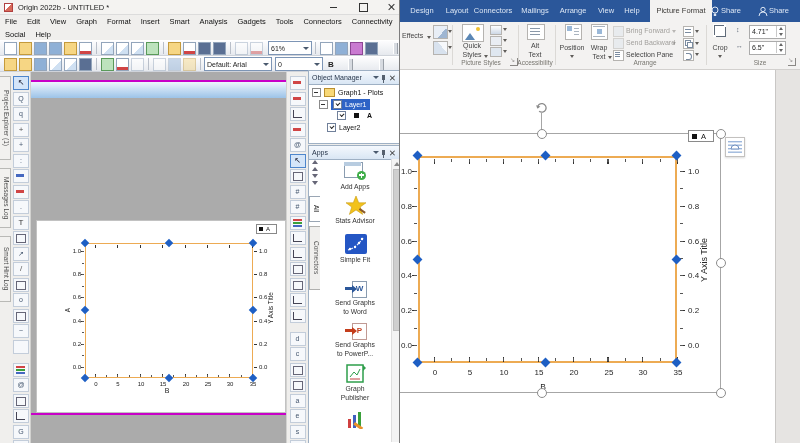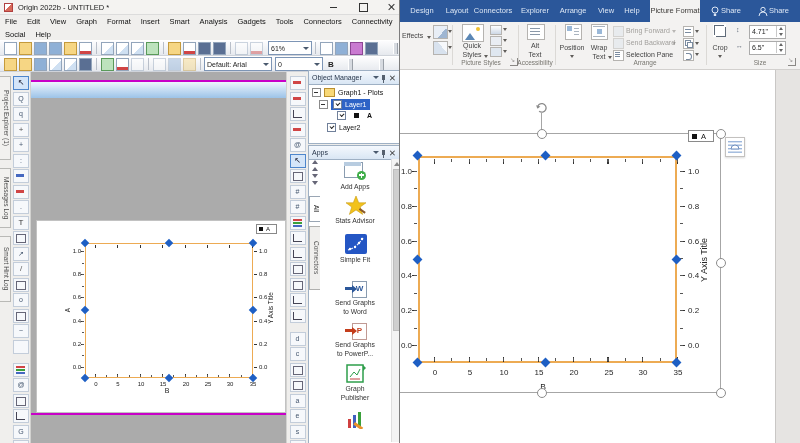--- a/index.html
+++ b/index.html
@@ -427,25 +427,25 @@
         </svg>
     </div>
   </div>
 
   <div id="word" class="a">
 
     <div class="a wtabs">
       <div class="wtab" style="left:6px;width:32px;">Design</div>
       <div class="wtab" style="left:41px;width:32px;">Layout</div>
       <div class="wtab" style="left:71px;width:44px;">Connectors</div>
-      <div class="wtab" style="left:115px;width:40px;">Explorer</div>
+      <div class="wtab" style="left:115px;width:40px;">Mailings</div>
       <div class="wtab" style="left:155px;width:36px;">Arrange</div>
       <div class="wtab" style="left:192px;width:28px;">View</div>
       <div class="wtab" style="left:219px;width:26px;">Help</div>
-      <div class="wtab active" style="left:250px;width:50px;">Picture Format</div>
+      <div class="wtab active" style="left:250px;width:62px;">Picture Format</div>
       <svg class="a" style="left:310px;top:6px;" width="10" height="11">
           <circle cx="5" cy="4" r="3" fill="none" stroke="#DCE6F4" stroke-width="1"></circle>
           <rect x="3.8" y="7.5" width="2.4" height="2.5" fill="#DCE6F4"></rect>
         </svg>
       <div class="wtab" style="left:321px;width:30px;text-align:left;">Share me</div>
       <svg class="a" style="left:358px;top:6px;" width="10" height="11">
           <circle cx="5" cy="3.5" r="2.2" fill="none" stroke="#DCE6F4" stroke-width="1"></circle>
           <path d="M1,10 a4,4 0 0 1 8,0" fill="none" stroke="#DCE6F4" stroke-width="1"></path>
         </svg>
       <div class="wtab" style="left:369px;width:30px;text-align:left;">Share</div>

